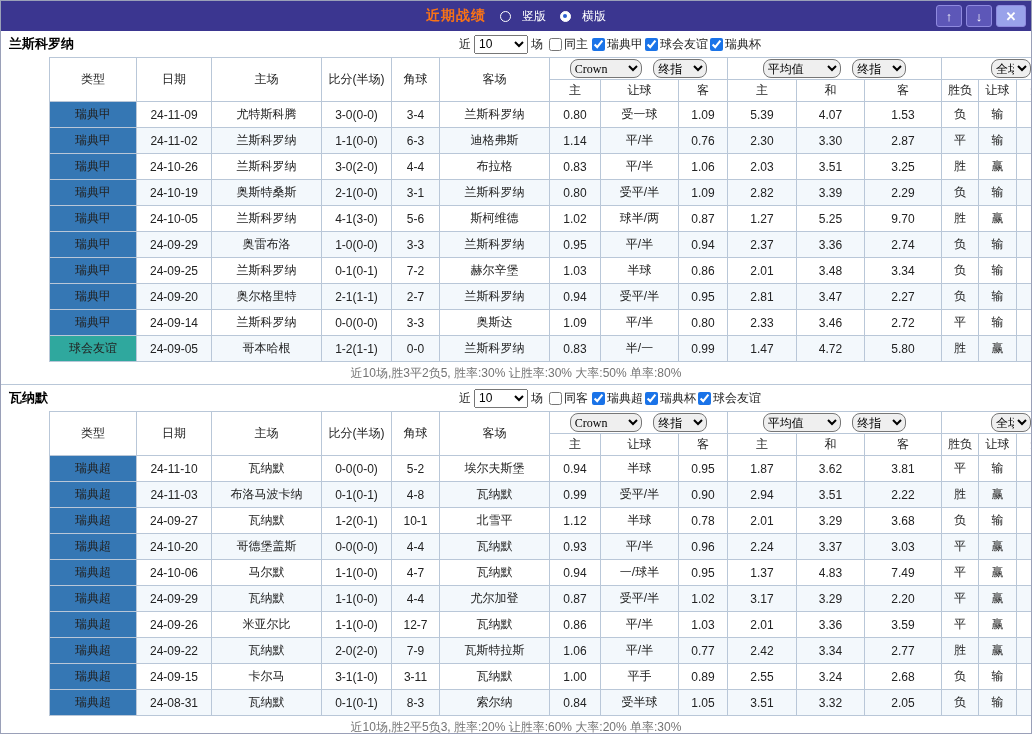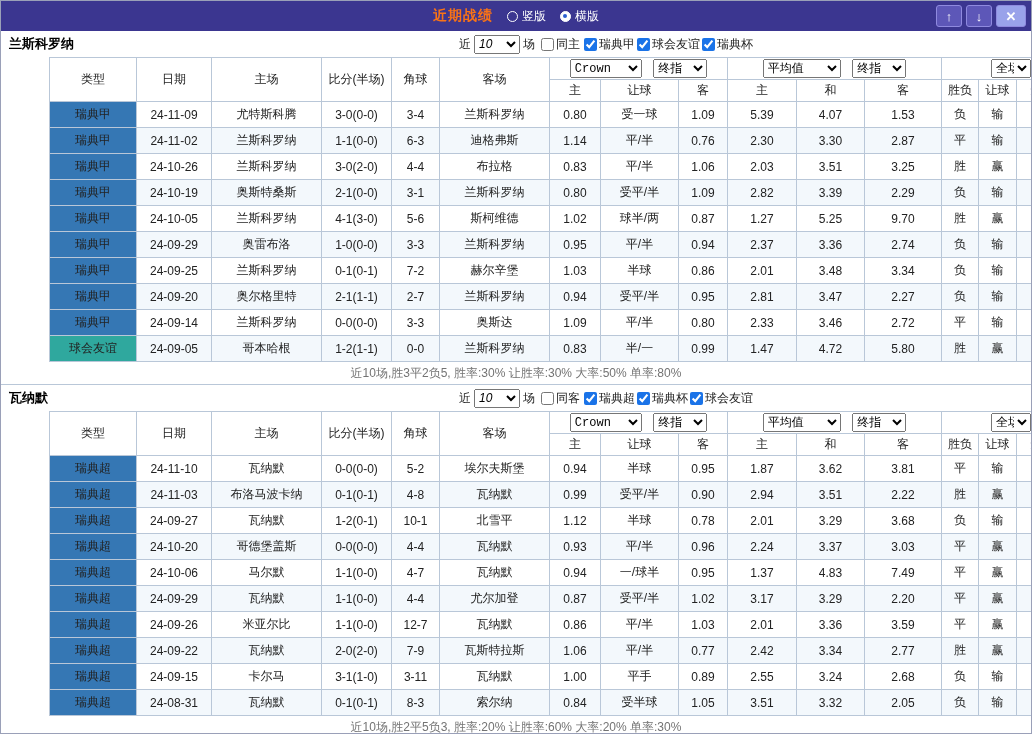--- a/index.html
+++ b/index.html
@@ -3,44 +3,44 @@
 <meta charset="utf-8">
 <style>
   html,body{margin:0;padding:0;}
   body{background:#fff;font-family:"Liberation Sans",sans-serif;font-size:12px;color:#222;}
   .page{width:1032px;height:734px;background:#fff;overflow:hidden;border:1px solid #9aa0b8;box-sizing:border-box;position:relative;}
 
   
   .titlebar{height:30px;background:#3b3690;display:flex;align-items:center;position:relative;}
   .titlebar-center{flex:1;display:flex;justify-content:center;align-items:center;gap:14px;}
   .tb-title{color:#f97316;font-weight:bold;font-size:14px;letter-spacing:1px;}
-  .radio{display:inline-flex;align-items:center;gap:4px;color:#fff;cursor:pointer;}
+  .radio{display:inline-flex;align-items:center;gap:11px;color:#fff;cursor:pointer;}
   .rdot{width:11px;height:11px;border:1.5px solid #fff;border-radius:50%;background:transparent;position:relative;box-sizing:border-box;}
   .rdot.checked{background:#fff;}
   .rdot.checked::after{content:"";position:absolute;left:2px;top:2px;width:4px;height:4px;border-radius:50%;background:#2b5fd0;}
   .titlebar-buttons{position:absolute;right:5px;top:4px;display:flex;}
   .tb-btn{width:26px;height:22px;margin-left:4px;border:1px solid #8f8adf;border-radius:3px;background:#5d57b8;color:#fff;font-size:13px;line-height:1;cursor:pointer;padding:0;}
   .tb-btn.close{background:#99a2ea;width:30px;font-weight:bold;}
 
   
   .section-head{height:26px;background:#fff;position:relative;display:flex;align-items:center;}
   .team-name{margin-left:8px;font-weight:bold;font-size:13px;color:#000;}
   .filters{position:absolute;left:458px;top:0;height:26px;display:flex;align-items:center;white-space:nowrap;}
   .filters select{height:19px;font-size:12px;font-family:inherit;margin:0 3px;}
-  .count-select{width:46px;font-style:italic;}
+  .count-select{width:54px;}
   .chk{display:inline-flex;align-items:center;cursor:pointer;margin-left:6px;}
   .chk input{width:13px;height:13px;margin:0 2px 0 0;accent-color:#1a73e8;}
   .league-chks{display:inline-flex;align-items:center;margin-left:2px;}
   .league-chks .chk{margin-left:2px;}
 
   
   table.stats{width:1032px;border-collapse:collapse;table-layout:fixed;margin-left:48px;}
   .stats th,.stats td{border:1px solid #b9c7d8;text-align:center;padding:0 2px;overflow:hidden;white-space:nowrap;box-sizing:border-box;}
   .stats thead th{height:22px;background:#fff;font-weight:400;color:#222;}
-  .stats thead select{height:19px;font-size:12px;font-family:Liberation Mono, monospace;margin:0 4px;vertical-align:middle;}
+  .stats thead select{height:19px;font-size:12px;font-family:Liberation Serif, serif;margin:0 4px;vertical-align:middle;border-radius:8px;}
   .s-odds0{width:72px;} .s-odds1{width:54px;} .s-avg0{width:78px;} .s-avg1{width:54px;} .s-res0{width:40px;}
   .stats tbody td{height:26px;color:#222;}
   .stats tbody tr:nth-child(even){background:#f3f8fc;}
   .lg-blue{background:#3577b4;color:#fff;}
   .lg-teal{background:#2fa89e;color:#fff;}
   .t-green{color:#009100;}
   .score{color:#e60000;}
   .c-red{color:#e60000;} .c-blue{color:#0000f0;} .c-green{color:#009100;}
 
   .summary{height:22px;line-height:22px;text-align:center;color:#737373;border-bottom:1px solid #b9c7d8;background:#fff;}

